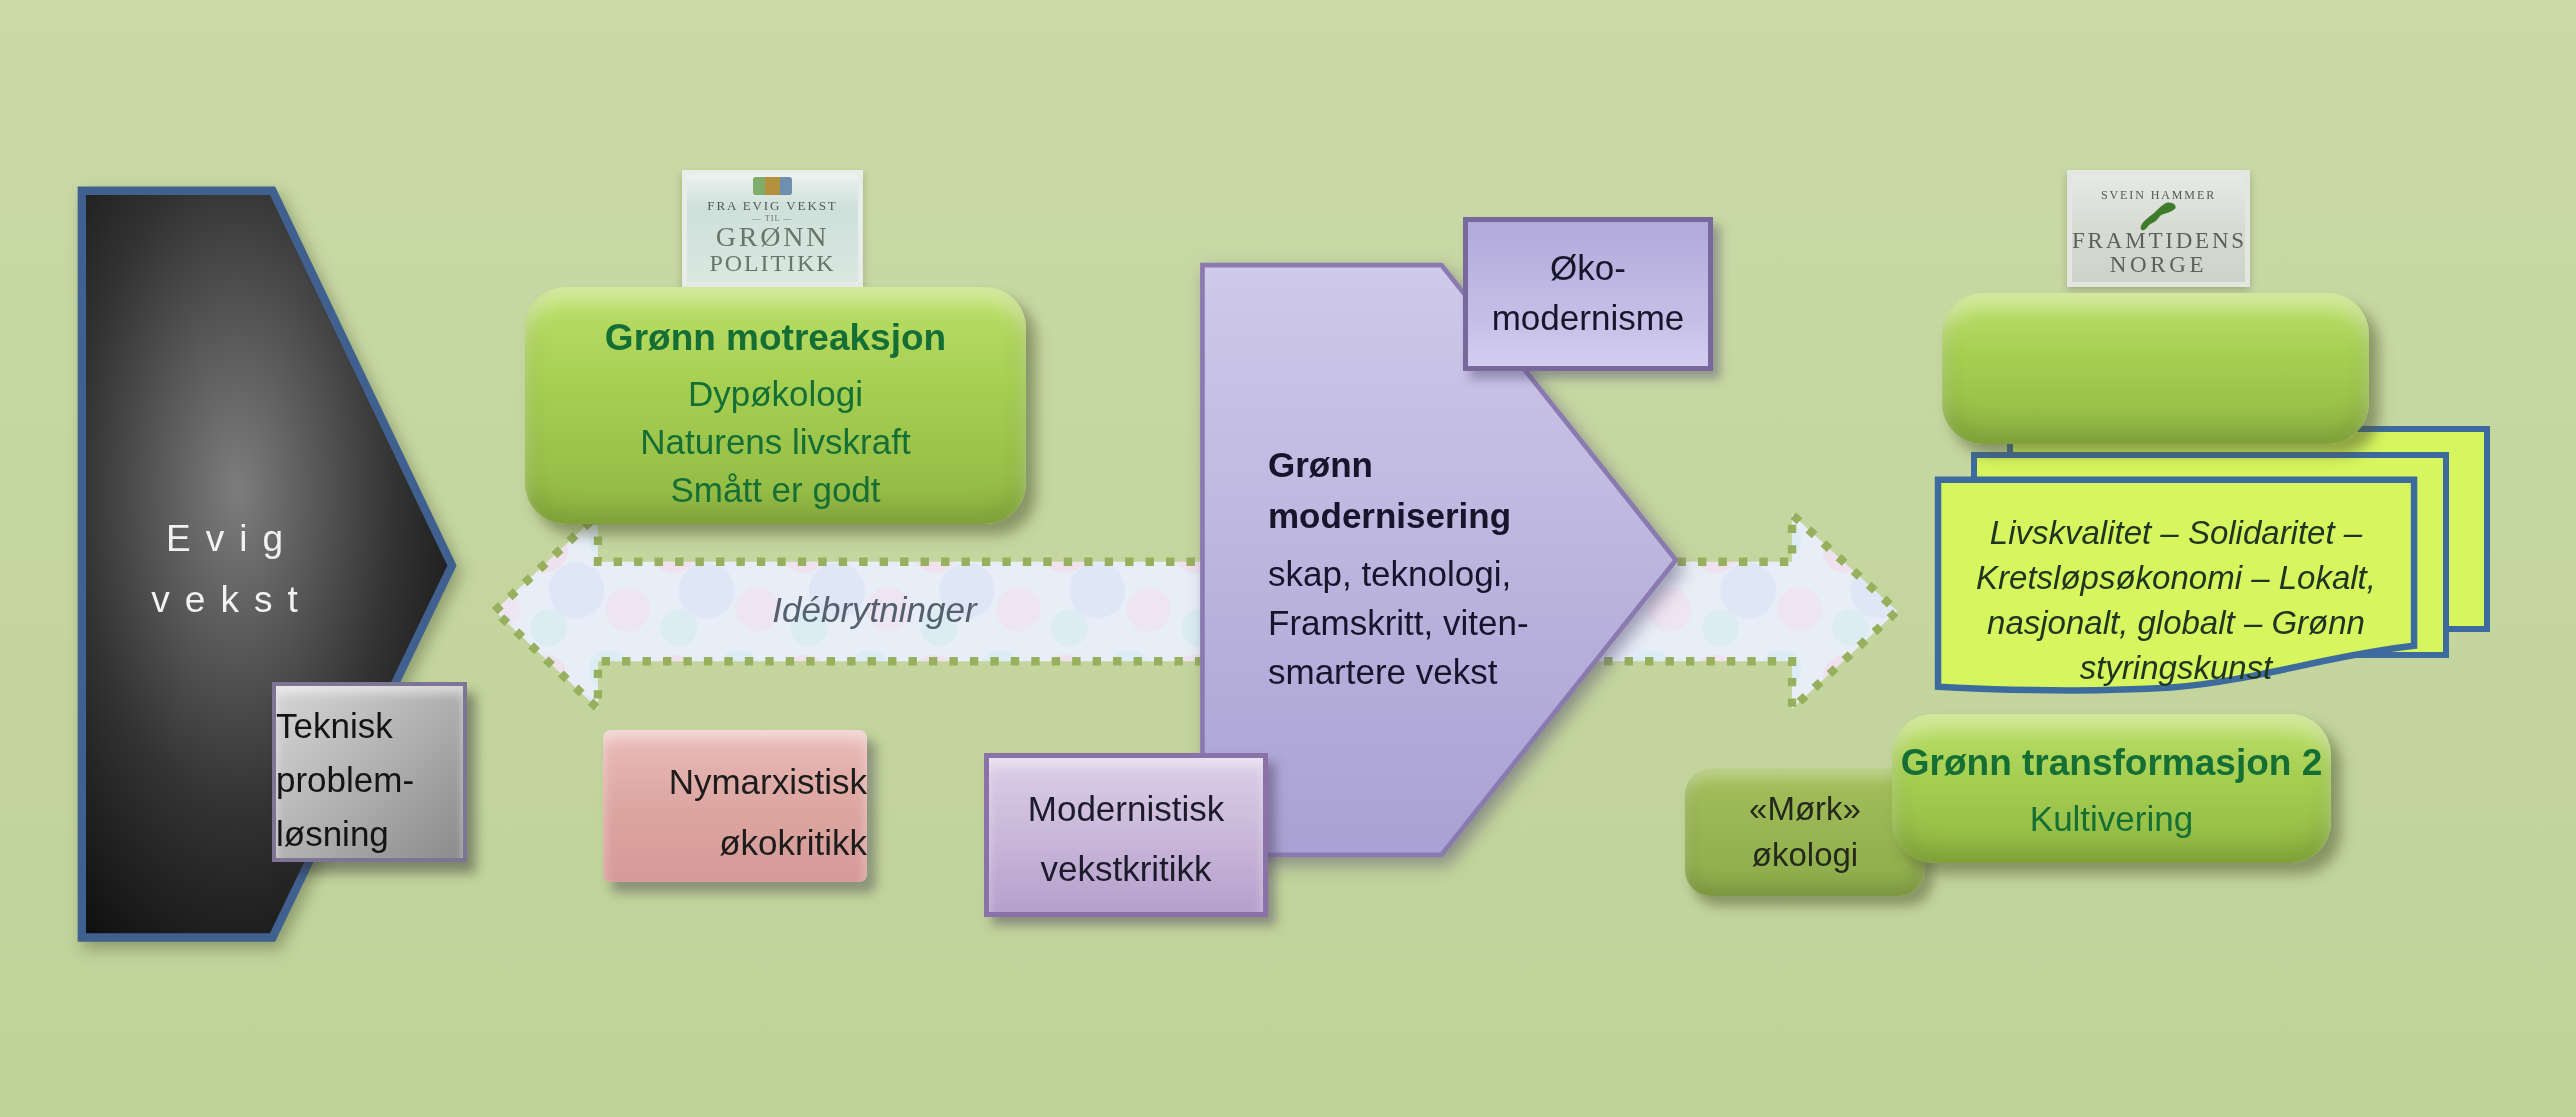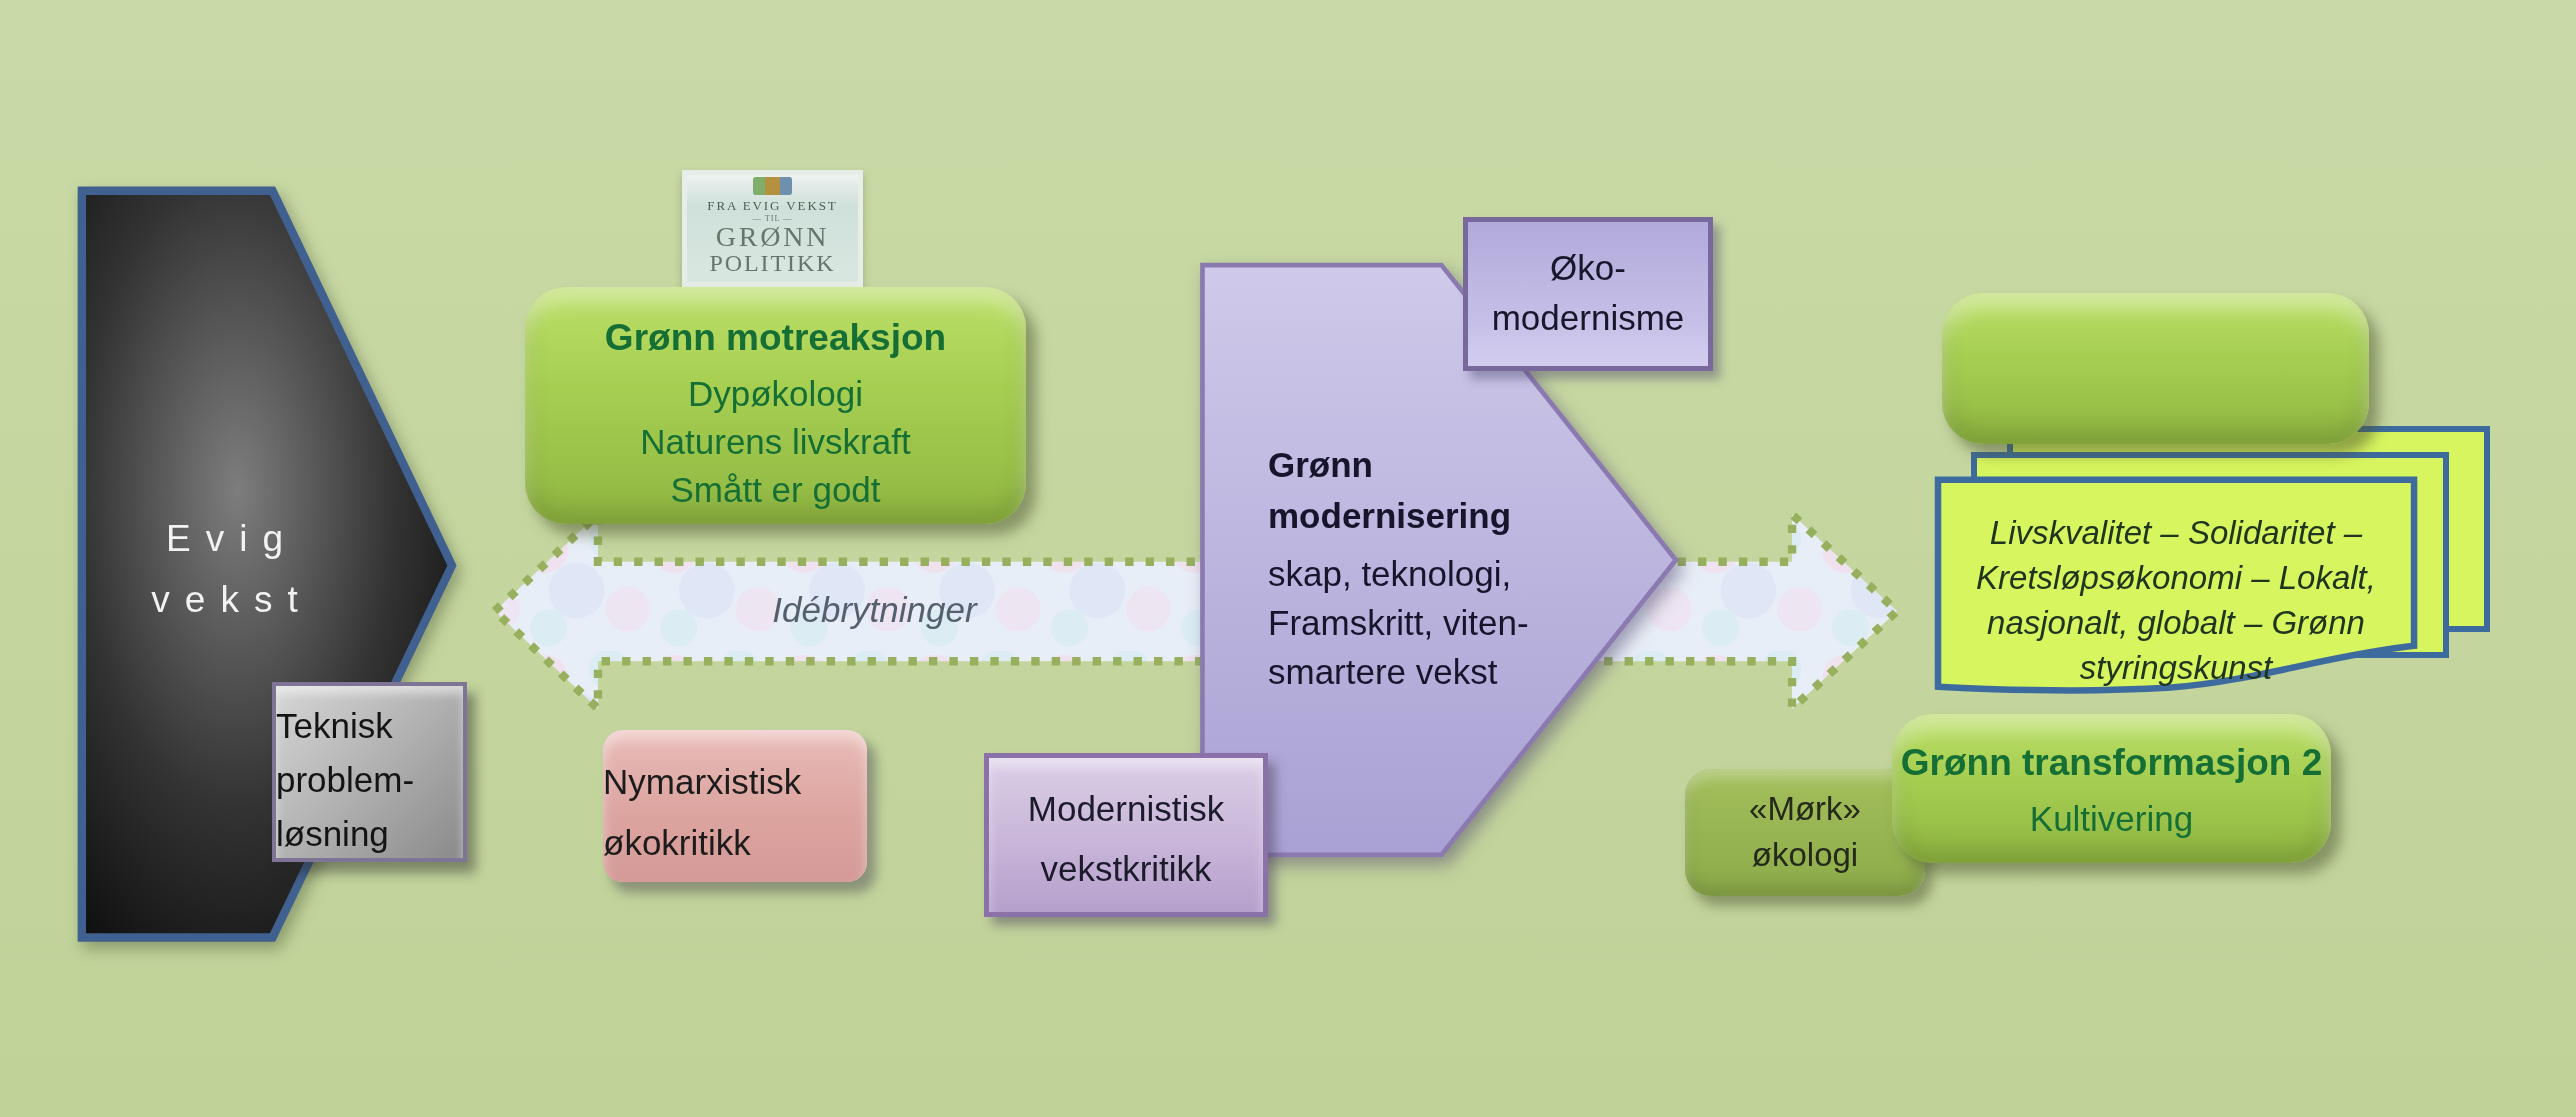--- a/index.html
+++ b/index.html
@@ -20,25 +20,25 @@
 
   
   .olivebox{border-radius:26px;
     background:linear-gradient(180deg,#a3bf5c 0%,#8dab4a 100%);
     box-shadow:7.4px 9.3px 11px rgba(70,80,45,.45),
       inset 0 9.3px 13px rgba(255,255,255,.30),
       inset 0 -9.3px 16.7px rgba(0,0,0,.15);
     text-align:center;color:#24291a;font-size:33px;}
 
   
-  .pinkbox{border-radius:20px;
+  .pinkbox{border-radius:8px;
     background:linear-gradient(180deg,#e9bcb9 0%,#dca49f 55%,#d59a98 100%);
     box-shadow:8.4px 10.2px 11px rgba(95,95,95,.55),
       inset 0 9.3px 13px rgba(255,255,255,.45);
-    text-align:left;color:#1c1c1c;font-size:35px;}
+    text-align:right;color:#1c1c1c;font-size:35px;}
 
   
   .graybox{border:4.6px solid #7e7496;
     background:linear-gradient(135deg,#d6d6d6 0%,#b5b5b5 45%,#8a8a8a 100%);
     box-shadow:9.3px 11px 11px rgba(40,40,40,.45),
       inset 0 7.4px 9.3px rgba(255,255,255,.5);
     text-align:left;color:#141414;font-size:35px;}
 
   
   .okobox{border:5.6px solid #79689c;
@@ -103,20 +103,28 @@
   </div>
 
   <div class="abs cover cover1" style="left:682px;top:170px;width:181px;height:117px;z-index:2">
     <div style="margin:1.9px auto 0;width:39px;height:18.6px;background:linear-gradient(90deg,#7fae6a 30%,#b3913f 30%,#b3913f 70%,#6f8fae 70%);border-radius:2.8px"></div>
     <div class="coverSerif" style="font-size:13px;letter-spacing:1.9px;color:#4f5e52;margin-top:2.8px">FRA EVIG VEKST</div>
     <div class="coverSerif" style="font-size:8.4px;letter-spacing:0.9px;color:#6a776c">— TIL —</div>
     <div class="coverSerif" style="font-size:28px;letter-spacing:2.8px;color:#66766a;line-height:28px">GRØNN</div>
     <div class="coverSerif" style="font-size:24px;letter-spacing:1.9px;color:#66766a;line-height:24px">POLITIKK</div>
   </div>
 
+  <div class="abs cover cover2" style="left:2067px;top:170px;width:183px;height:117px;z-index:2">
+    <div class="coverSerif" style="font-size:12px;letter-spacing:1.9px;color:#55594f;margin-top:13px">SVEIN HAMMER</div>
+    <svg width="41" height="32" viewBox="0 0 44 34" style="margin:-1.9px auto -13px;display:block">
+      <path d="M30 2 C36 0 42 4 40 8 C34 14 26 12 22 18 C18 24 14 22 10 28 C6 33 2 32 3 27 C6 20 14 16 18 12 C22 8 26 4 30 2 Z" fill="#3f7d2c"></path>
+    </svg>
+    <div class="coverSerif" style="font-size:23px;letter-spacing:2.8px;color:#5d6258;line-height:25px;margin-top:7.4px">FRAMTIDENS</div>
+    <div class="coverSerif" style="font-size:23px;letter-spacing:3.7px;color:#5d6258;line-height:23px">NORGE</div>
+  </div>
 
   <svg class="layer" style="z-index:3;filter:drop-shadow(6.5px 8.4px 8.4px rgba(80,70,110,.5))" viewBox="0 0 2770 1202" width="2576" height="1118">
     <defs>
       <linearGradient id="gPent" x1="0" y1="0" x2="0" y2="1">
         <stop offset="0" stop-color="#cfc9ea"></stop>
         <stop offset="1" stop-color="#a9a1d3"></stop>
       </linearGradient>
     </defs>
     <polygon points="1293,285 1550,285 1802,602 1550,919 1293,919" fill="url(#gPent)" stroke="#8b7ab0" stroke-width="5"></polygon>
   </svg>

